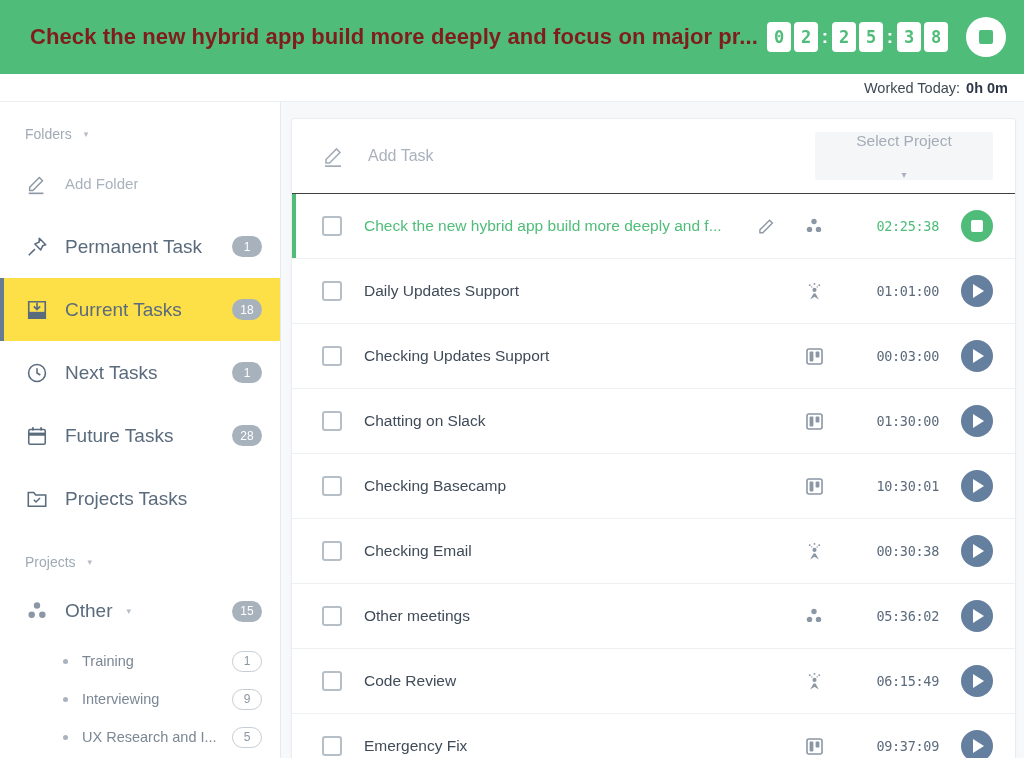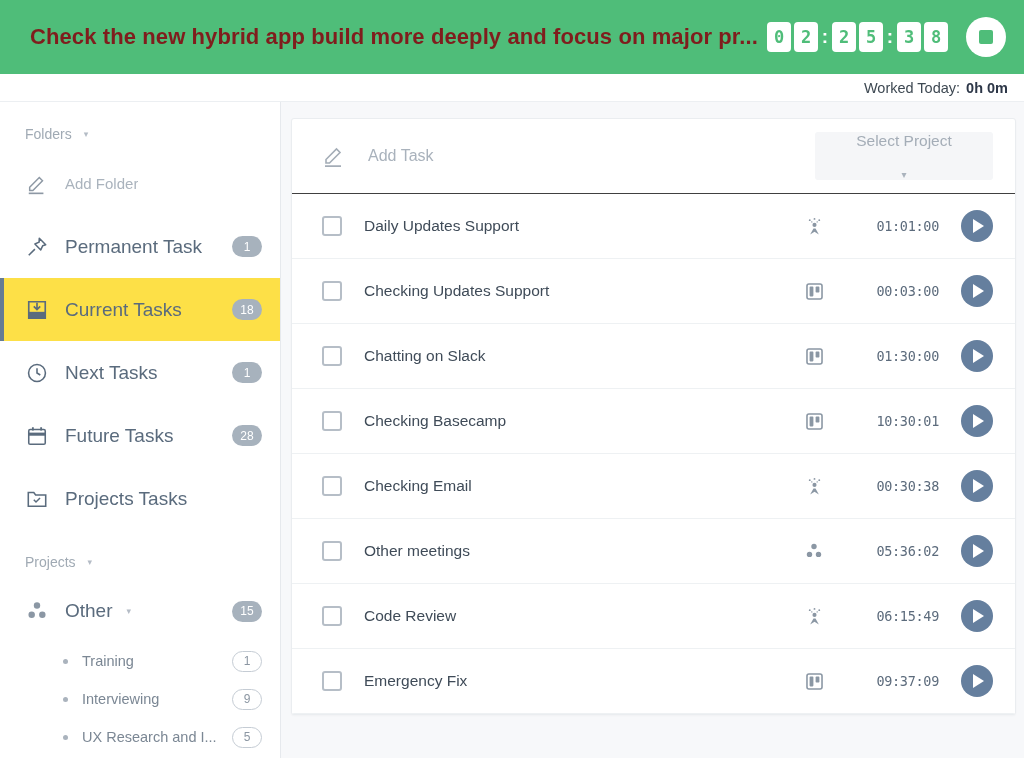--- a/index.html
+++ b/index.html
@@ -475,20 +475,40 @@
             <path d="M3 22.2h16" stroke-width="1.8"></path>
           </svg>
         </span>
         <span class="add-label">Add Task</span>
         <div class="select-project">
           <span class="sp-label">Select Project</span>
           <span class="sp-caret">▾</span>
         </div>
       </div>
 
+      <div class="task-row active">
+        <div class="chk"></div>
+        <div class="task-title">Check the new hybrid app build more deeply and f...</div>
+        <span class="row-pencil">
+          <svg width="20" height="20" viewBox="0 0 24 24" fill="none" stroke="#8d98a4" stroke-width="1.7">
+            <path d="M3.5 16.5 15 5l3.5 3.5L7 20H3.5z"></path>
+          </svg>
+        </span>
+        <span class="proj-icon-slot">
+          <svg width="18" height="18" viewBox="0 0 24 24">
+            <circle cx="12" cy="6" r="3.6" fill="#8b97a4"></circle>
+            <circle cx="6" cy="16.5" r="3.6" fill="#8b97a4"></circle>
+            <circle cx="18" cy="16.5" r="3.6" fill="#8b97a4"></circle>
+          </svg>
+        </span>
+        <div class="task-time">02:25:38</div>
+        <div class="stop-btn-row">
+          <span class="sq2"></span>
+        </div>
+      </div>
 
       <div class="task-row">
         <div class="chk"></div>
         <div class="task-title">Daily Updates Support</div>
         <span class="proj-icon-slot">
           <svg width="19" height="19" viewBox="0 0 24 24" fill="#8b97a4">
             <circle cx="12" cy="10" r="2.6"></circle>
             <path d="M6.5 22l4.2-7.6h2.6L17.5 22l-5.5-3.4z"></path>
             <circle cx="6" cy="4" r="1.2"></circle>
               <circle cx="12" cy="2.4" r="1.2"></circle>

